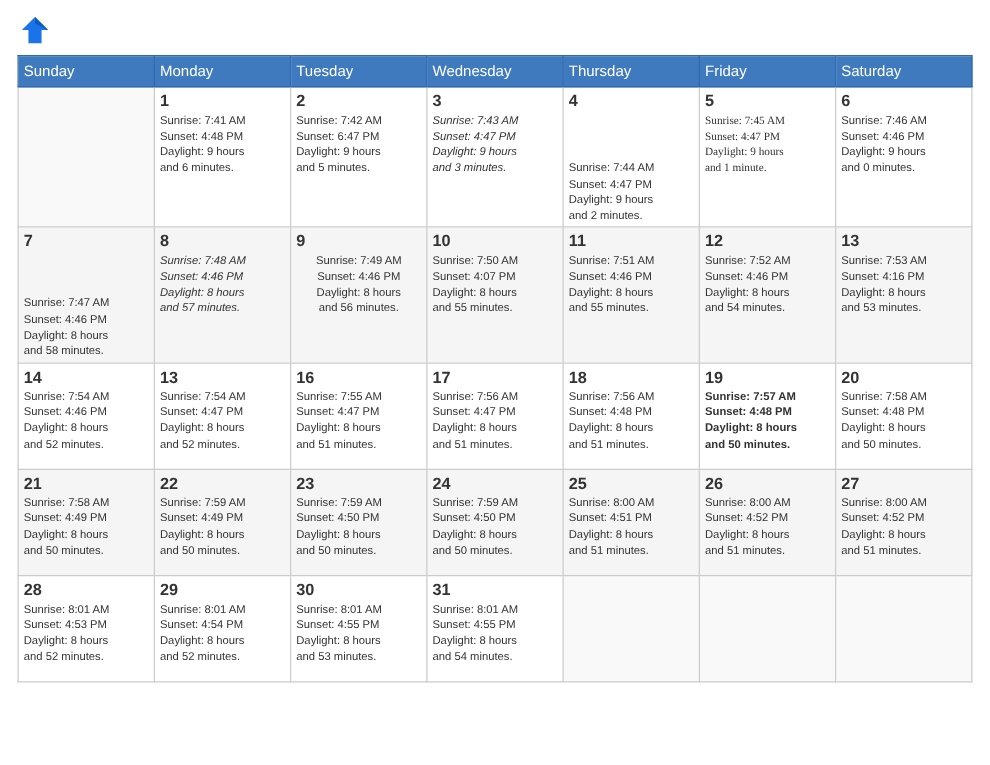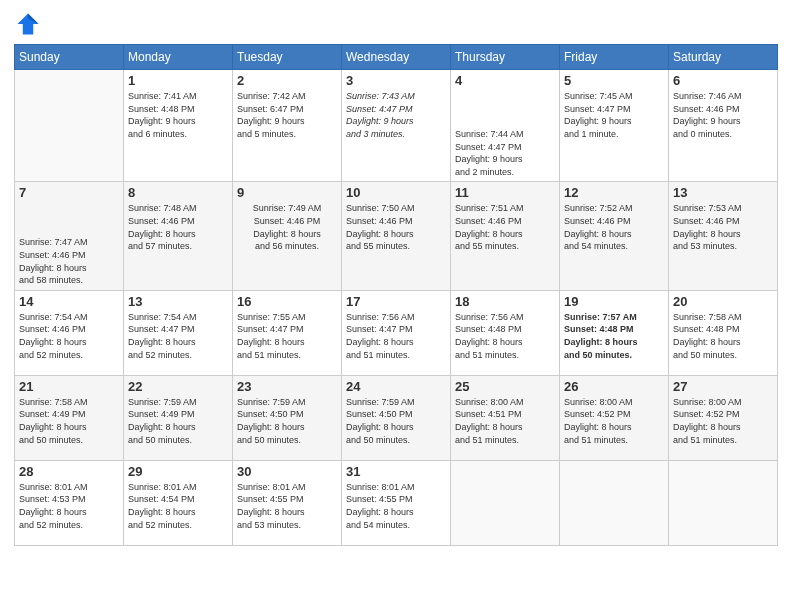--- a/index.html
+++ b/index.html
@@ -152,21 +152,21 @@
           </td>
           <td class="row-bg-white">
             <span class="day-number">4</span>
             <div class="day-info" style="white-space: pre-line; margin-top: 40px;">Sunrise: 7:44 AM
 Sunset: 4:47 PM
 Daylight: 9 hours
 and 2 minutes.</div>
           </td>
           <td class="row-bg-white">
             <span class="day-number">5</span>
-            <div class="day-info" style="white-space: pre-line;">Sunrise: 7:45 AM
+            <div class="day-info" style="white-space: pre-line; font-family: Liberation Serif, serif;">Sunrise: 7:45 AM
 Sunset: 4:47 PM
 Daylight: 9 hours
 and 1 minute.</div>
           </td>
           <td class="row-bg-white">
             <span class="day-number">6</span>
             <div class="day-info" style="white-space: pre-line;">Sunrise: 7:46 AM
 Sunset: 4:46 PM
 Daylight: 9 hours
 and 0 minutes.</div>
@@ -175,57 +175,57 @@
         <tr>
           <td class="row-bg-light">
             <span class="day-number">7</span>
             <div class="day-info" style="white-space: pre-line; margin-top: 36px;">Sunrise: 7:47 AM
 Sunset: 4:46 PM
 Daylight: 8 hours
 and 58 minutes.</div>
           </td>
           <td class="row-bg-light">
             <span class="day-number">8</span>
-            <div class="day-info" style="white-space: pre-line;">Sunrise: 7:48 AM
+            <div class="day-info" style="white-space: pre-line; font-style: italic;">Sunrise: 7:48 AM
 Sunset: 4:46 PM
 Daylight: 8 hours
 and 57 minutes.</div>
           </td>
           <td class="row-bg-light">
             <span class="day-number">9</span>
             <div class="day-info" style="white-space: pre-line; text-align: center;">Sunrise: 7:49 AM
 Sunset: 4:46 PM
 Daylight: 8 hours
 and 56 minutes.</div>
           </td>
           <td class="row-bg-light">
             <span class="day-number">10</span>
             <div class="day-info" style="white-space: pre-line;">Sunrise: 7:50 AM
-Sunset: 4:46 PM
+Sunset: 4:07 PM
 Daylight: 8 hours
 and 55 minutes.</div>
           </td>
           <td class="row-bg-light">
             <span class="day-number">11</span>
             <div class="day-info" style="white-space: pre-line;">Sunrise: 7:51 AM
 Sunset: 4:46 PM
 Daylight: 8 hours
 and 55 minutes.</div>
           </td>
           <td class="row-bg-light">
             <span class="day-number">12</span>
             <div class="day-info" style="white-space: pre-line;">Sunrise: 7:52 AM
 Sunset: 4:46 PM
 Daylight: 8 hours
 and 54 minutes.</div>
           </td>
           <td class="row-bg-light">
             <span class="day-number">13</span>
             <div class="day-info" style="white-space: pre-line;">Sunrise: 7:53 AM
-Sunset: 4:46 PM
+Sunset: 4:16 PM
 Daylight: 8 hours
 and 53 minutes.</div>
           </td>
         </tr>
         <tr>
           <td class="row-bg-white">
             <span class="day-number">14</span>
             <div class="day-info" style="white-space: pre-line;">Sunrise: 7:54 AM
 Sunset: 4:46 PM
 Daylight: 8 hours

